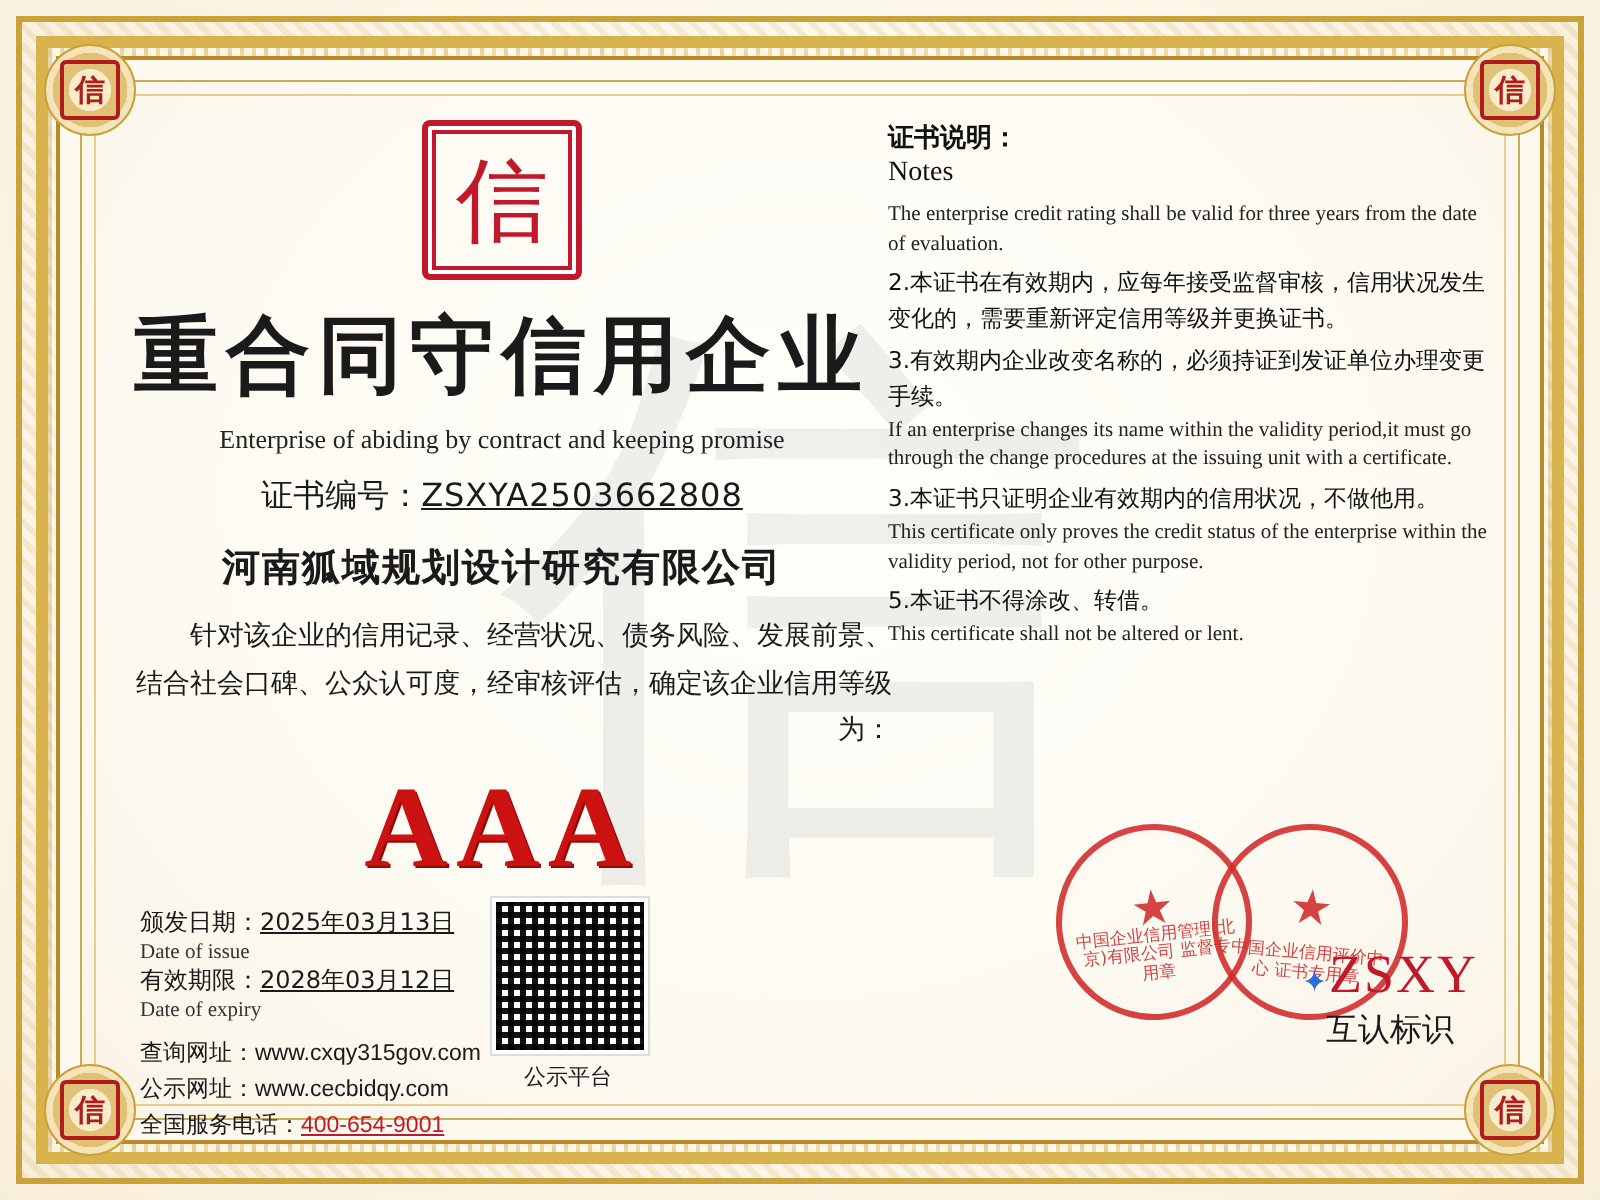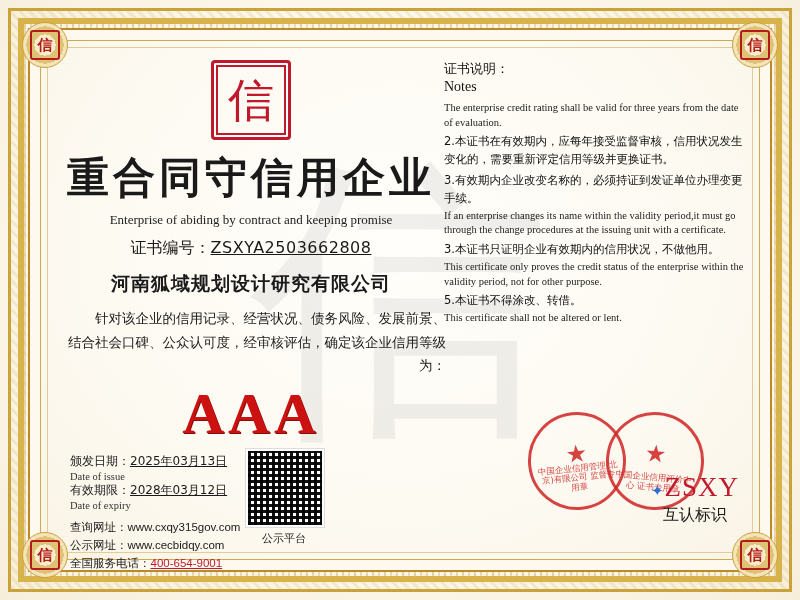--- a/index.html
+++ b/index.html
@@ -155,21 +155,21 @@
       repeating-linear-gradient(90deg,#111 0 4px,#fff 4px 7px);
     background-blend-mode:multiply;
   }
   .qrlabel{font-size:11px;margin-top:4px;color:#1a1a1a;font-family:"DejaVu Sans", sans-serif;}
 
   
   .right{
     position:absolute;right:0;top:4px;width:300px;
     font-family:"DejaVu Sans", sans-serif;color:#111;
   }
-  .right h4{margin:0;font-size:13px;font-weight:normal;}
+  .right h4{margin:0;font-size:13px;font-weight:bold;}
   .right .en-h{font-size:14px;margin:1px 0 6px 0;font-family:"Liberation Serif", serif;}
   .right .cn{font-size:11.5px;line-height:1.55;margin-top:3px;}
   .right .en{font-size:10.5px;line-height:1.4;margin-top:1px;font-family:"Liberation Serif", serif;color:#222;}
 
   
   .seal{
     position:absolute;width:92px;height:92px;border-radius:50%;
     border:3px solid #d02a2a;color:#d02a2a;
     display:flex;align-items:center;justify-content:center;text-align:center;
     font-size:9px;line-height:1.15;font-family:"DejaVu Sans", sans-serif;

